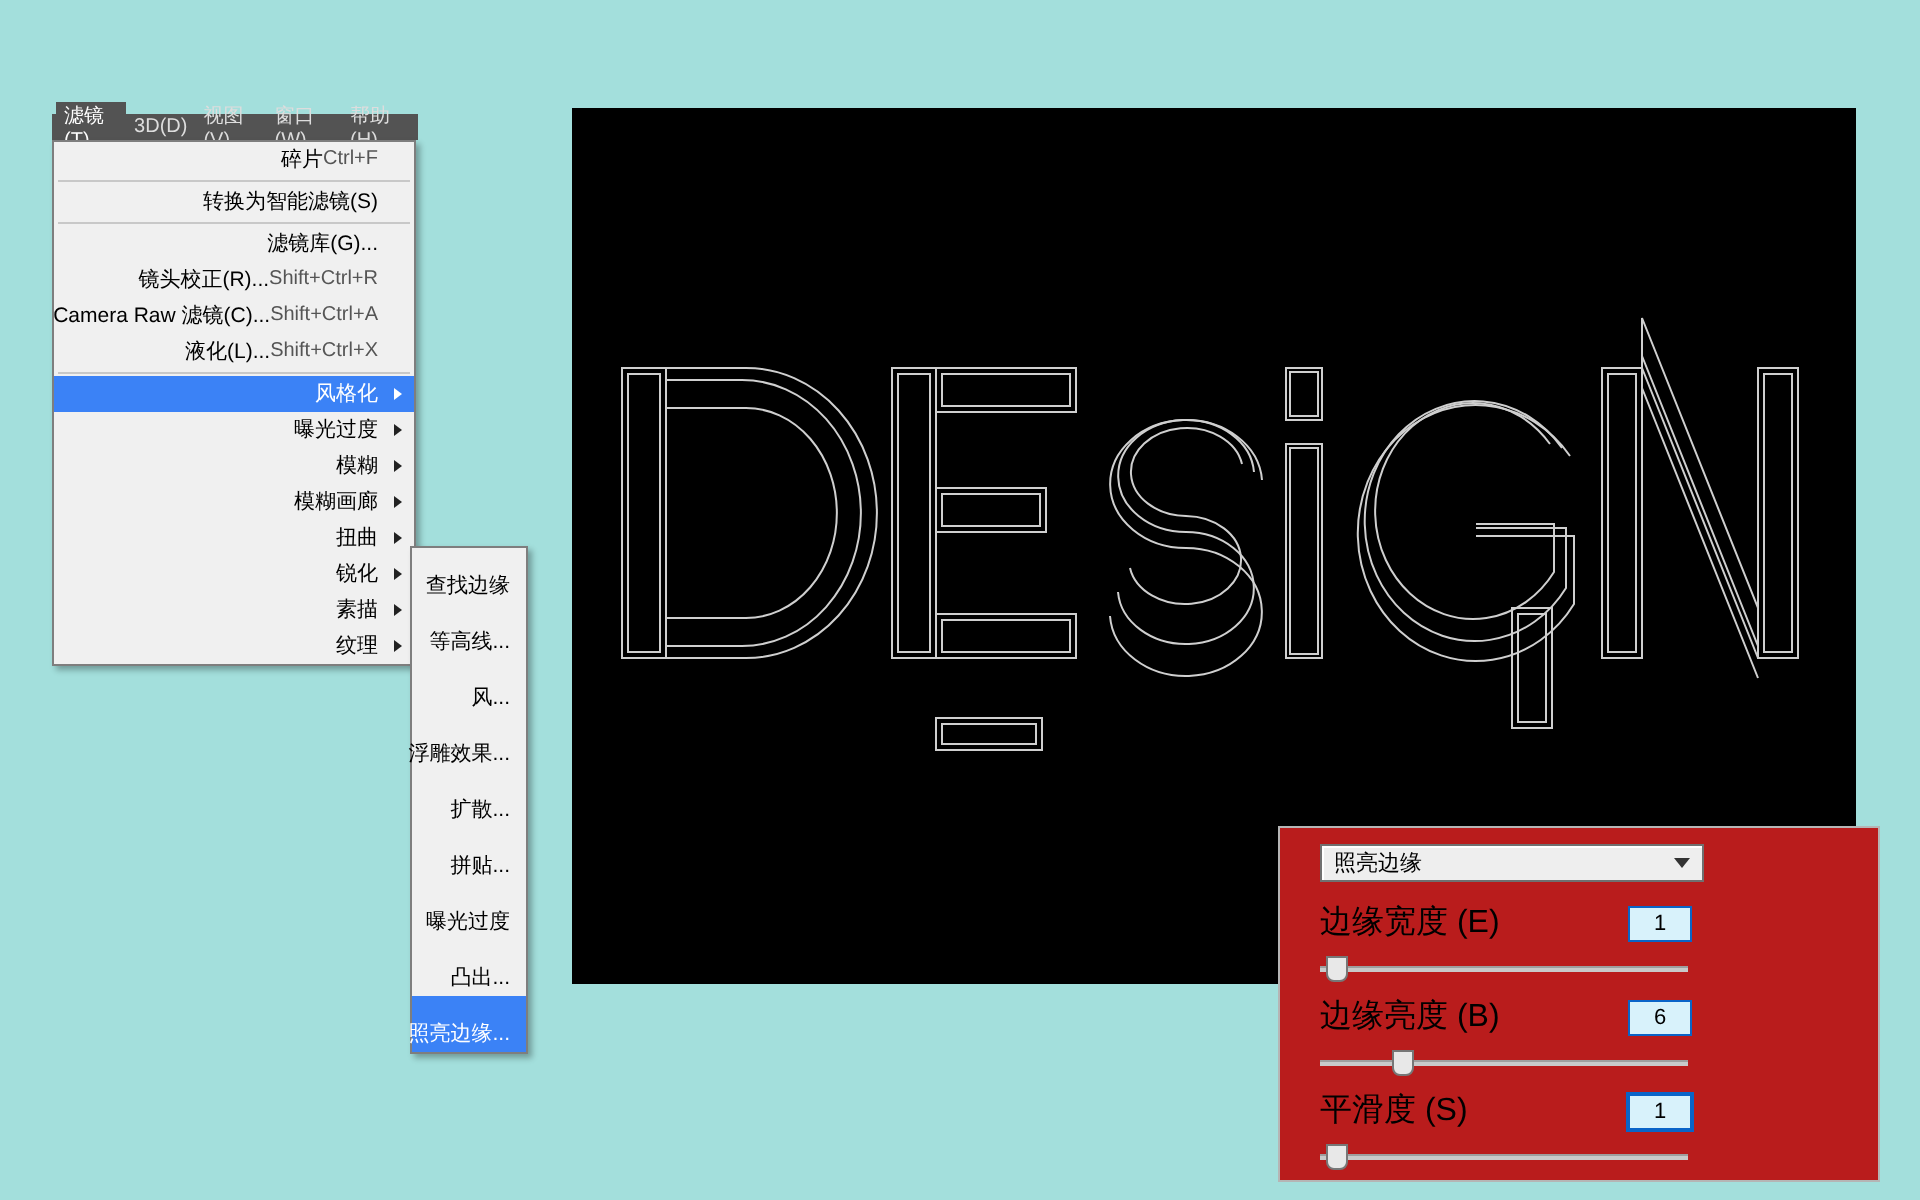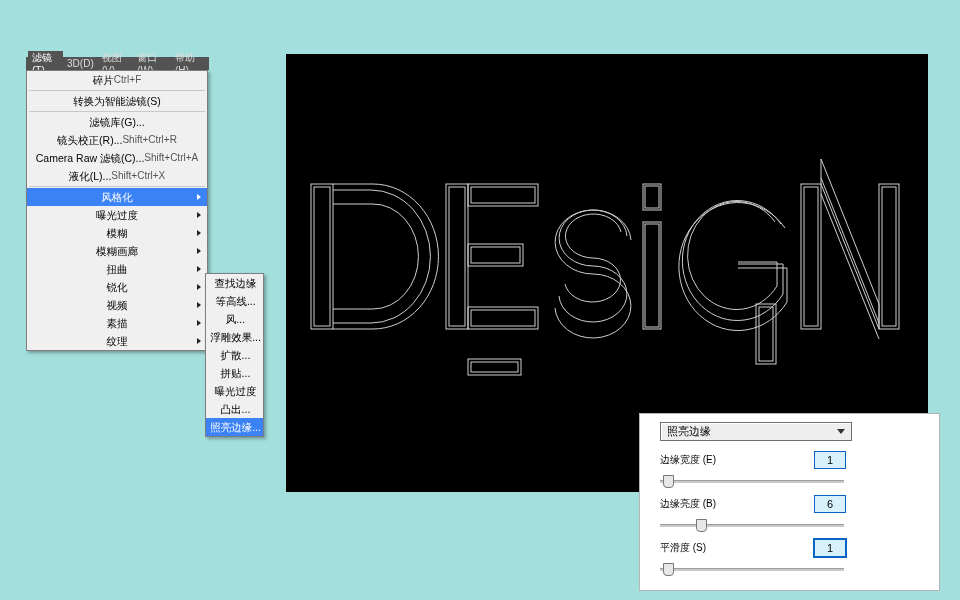--- a/index.html
+++ b/index.html
@@ -2,33 +2,33 @@
 <html><head>
 <meta charset="utf-8">
 <style>
   body{margin:0;background:#a3dfdc;font-family:"Microsoft YaHei",sans-serif;font-size:11px;color:#000;width:960px;height:600px;overflow:hidden;position:relative}
   .canvas{position:absolute;left:286px;top:54px;width:642px;height:438px;background:#000;overflow:hidden}
   .canvas svg{position:absolute;left:0;top:0}
   .menubar{position:absolute;left:26px;top:57px;width:179px;height:13px;background:#535353;display:flex;align-items:center;color:#ddd;font-size:10px;padding:0 2px}
   .menubar span{padding:0 4px}
   .menubar .active{background:#535353;color:#fff}
   .dropdown{position:absolute;left:26px;top:70px;width:180px;background:#f0f0f0;border:1px solid #7e7e7e;box-shadow:2px 2px 3px rgba(0,0,0,.3)}
-  .mi{display:flex;justify-content:center;align-items:center;padding:2px 18px 2px 18px;font-size:10.5px;line-height:14px;white-space:nowrap;position:relative}
+  .mi{display:flex;justify-content:flex-end;align-items:center;padding:2px 18px 2px 18px;font-size:10.5px;line-height:14px;white-space:nowrap;position:relative}
   .mi.sub::after{content:"";position:absolute;right:6px;top:50%;margin-top:-3px;border-left:4px solid #222;border-top:3px solid transparent;border-bottom:3px solid transparent}
   .mi.hi{background:#3b82f6;color:#fff}
   .mi.hi.sub::after{border-left-color:#fff}
   .sep{height:1px;background:#c8c8c8;margin:1px 2px}
   .sc{color:#555;font-size:10px}
   .submenu{position:absolute;left:205px;top:273px;width:57px;background:#f0f0f0;border:1px solid #7e7e7e;box-shadow:2px 2px 3px rgba(0,0,0,.3)}
-  .submenu .mi{padding:2px 8px 2px 10px}
-  .panel{position:absolute;left:639px;top:413px;width:301px;height:178px;background:#ffffff;border:1px solid #b5b5b5;padding:4px 6px;box-sizing:border-box}
+  .submenu .mi{padding:12px 8px 2px 10px}
+  .panel{position:absolute;left:639px;top:413px;width:301px;height:178px;background:#b91c1c;border:1px solid #b5b5b5;padding:4px 6px;box-sizing:border-box}
   .combo{width:184px;height:17px;background:#eee;border:1px solid #707070;box-shadow:inset 1px 1px 0 #fff;font-size:11px;padding-left:6px;display:flex;align-items:center;justify-content:space-between;margin:4px 0 10px 14px;position:relative}
   .combo::after{content:"";border-left:4px solid transparent;border-right:4px solid transparent;border-top:5px solid #333;margin-right:6px}
   .ctrl{display:flex;align-items:center;margin:0 0 6px 14px}
-  .ctrl .lbl{width:120px;font-size:10px}
+  .ctrl .lbl{width:120px;font-size:16px}
   .ctrl .val{width:30px;height:16px;border:1px solid #0a64c8;background:#d8f2fb;text-align:center;font-size:11px;line-height:16px;margin-left:34px}
   .slider{position:relative;width:184px;height:12px;margin:0 0 8px 14px}
   .slider .track{position:absolute;left:0;right:0;top:5px;height:2px;background:#c9c9c9;border-top:1px solid #9e9e9e}
   .slider .thumb{position:absolute;top:0;width:9px;height:11px;background:#e8e8e8;border:1px solid #777;border-radius:0 0 4px 4px}
 </style>
 </head>
 <body>
 
 <div class="canvas">
   <svg width="642" height="438" viewBox="0 0 642 438">
@@ -132,23 +132,20 @@
   <div class="mi sub">
       <span>模糊画廊</span>
     </div>
   <div class="mi sub">
       <span>扭曲</span>
     </div>
   <div class="mi sub">
       <span>锐化</span>
     </div>
   <div class="mi sub">
-      <span>视频</span>
-    </div>
-  <div class="mi sub">
       <span>素描</span>
     </div>
   <div class="mi sub">
       <span>纹理</span>
     </div>
 </div>
 
 <div class="submenu">
   <div class="mi">查找边缘</div>
   <div class="mi">等高线...</div>

